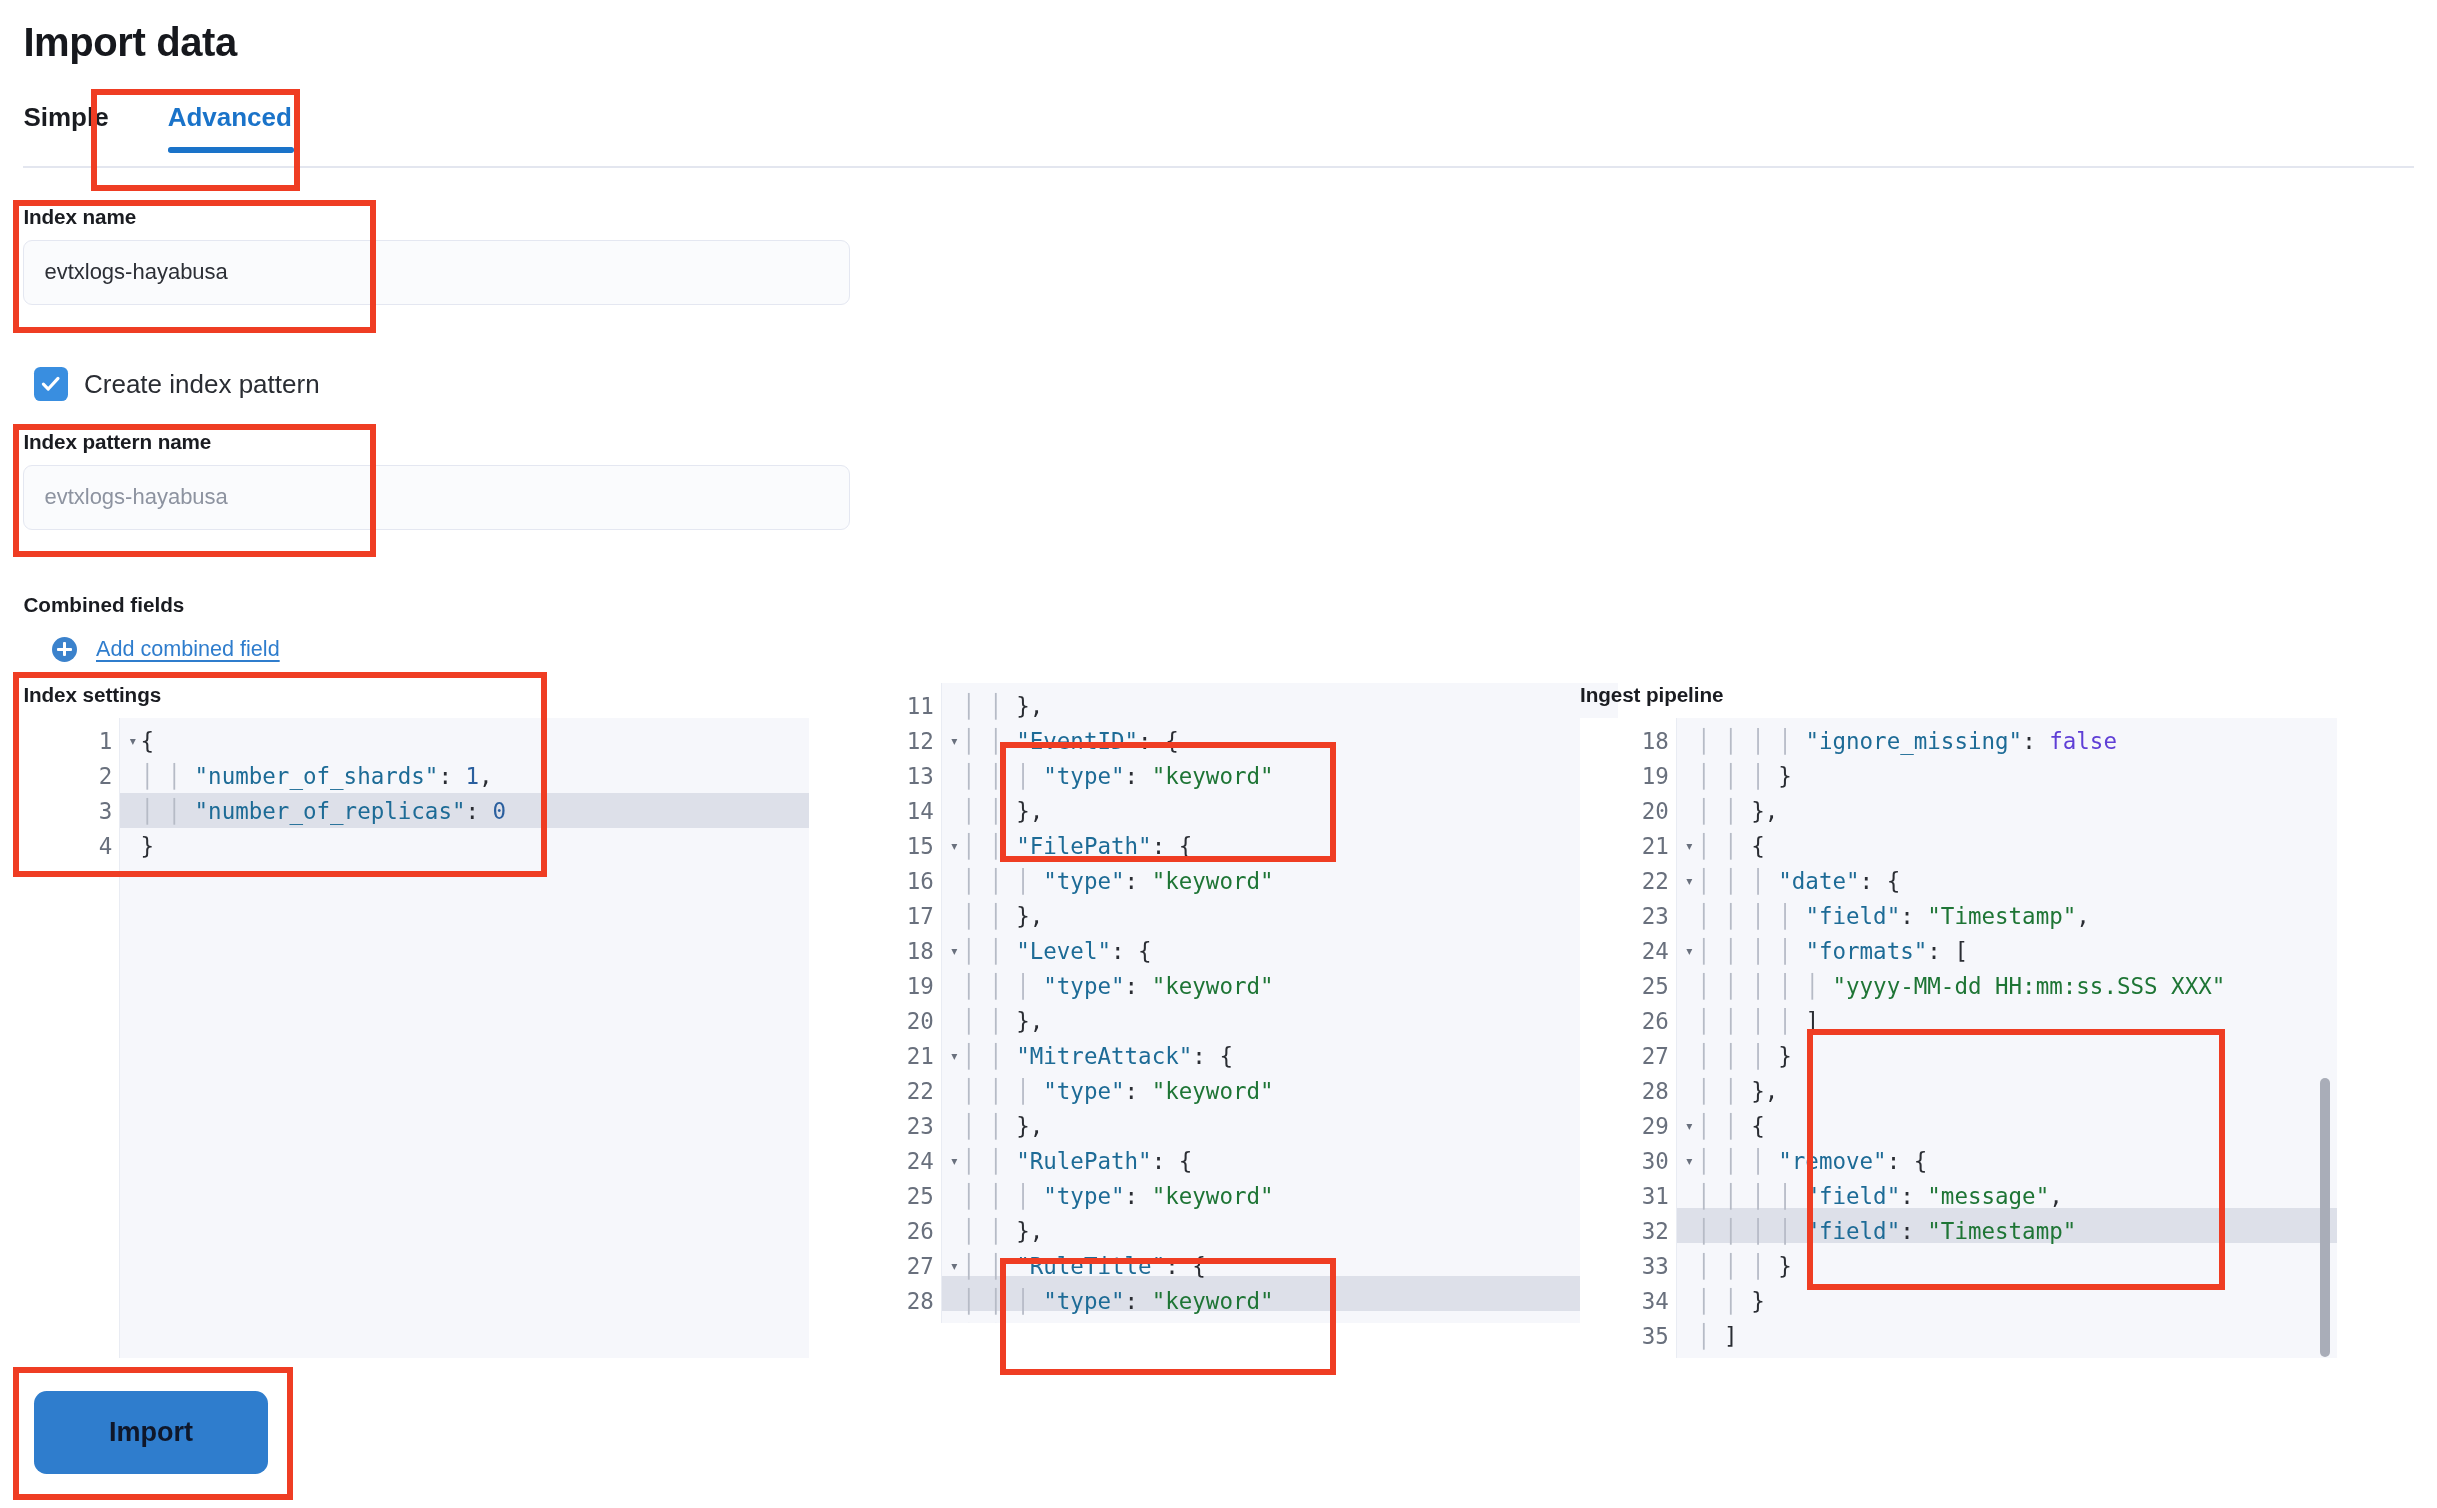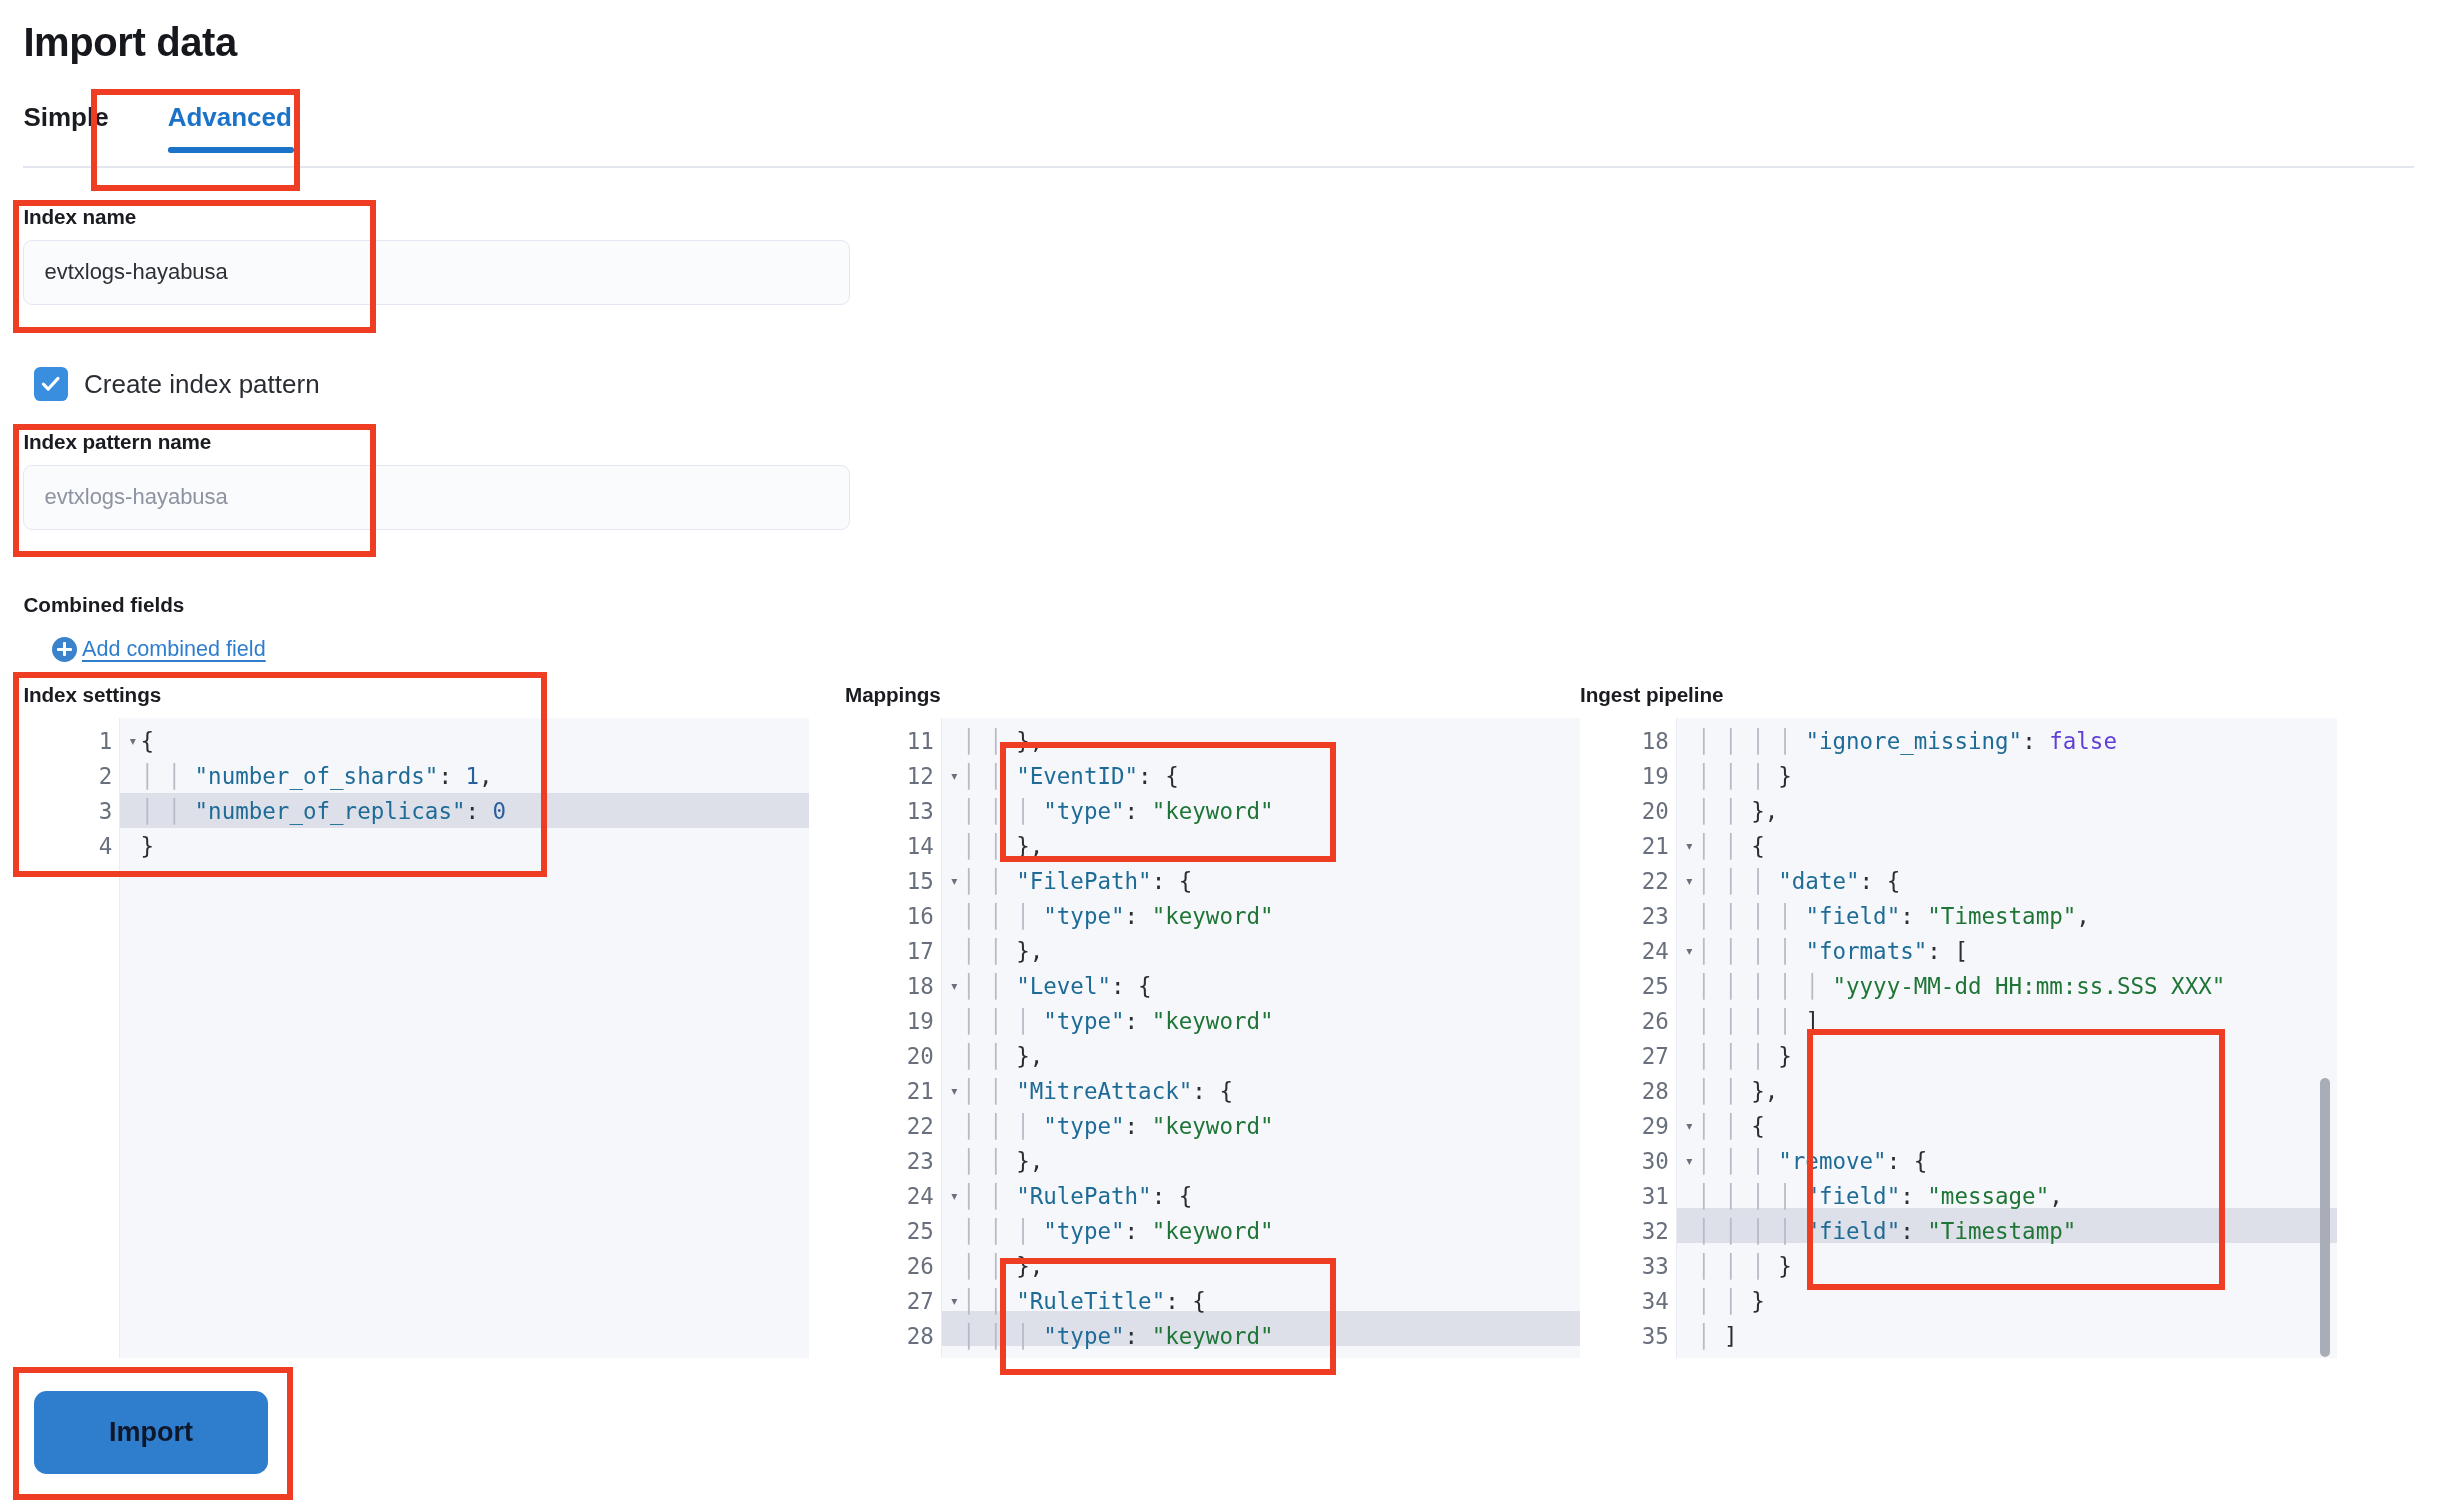--- a/index.html
+++ b/index.html
@@ -74,21 +74,21 @@
   .cb-box svg { display: block; }
   .cb-label { font-size: 26px; color: #2a2d33; }
 
   
   .combined-title {
     position: absolute; left: 23.4px; top: 593px;
     font-size: 20.7px; font-weight: 700; color: #1a1c21;
   }
   .add-combined {
     position: absolute; left: 52px; top: 636px;
-    display: flex; align-items: center; gap: 5px;
+    display: flex; align-items: center; gap: 19px;
   }
   .plus-icon {
     width: 25px; height: 25px; border-radius: 50%;
     background: #3b82cc; position: relative; flex: 0 0 auto;
   }
   .plus-icon::before, .plus-icon::after {
     content: ""; position: absolute; background: #fff; border-radius: 0.9px;
   }
   .plus-icon::before { left: 5.4px; right: 5.4px; top: 11.2px; height: 3.1px; }
   .plus-icon::after { top: 5.4px; bottom: 5.4px; left: 11.2px; width: 3.1px; }
@@ -222,21 +222,20 @@
         <div class="code">
           <div class="cl"><span class="tok-pun">{</span></div>
           <div class="cl"><span class="tok-ind">│</span>&nbsp;<span class="tok-ind">│</span>&nbsp;<span class="tok-key">"number_of_shards"</span><span class="tok-pun">:</span><span class="tok-pun"> </span><span class="tok-num">1</span><span class="tok-pun">,</span></div>
           <div class="cl"><span class="tok-ind">│</span>&nbsp;<span class="tok-ind">│</span>&nbsp;<span class="tok-key">"number_of_replicas"</span><span class="tok-pun">:</span><span class="tok-pun"> </span><span class="tok-num">0</span></div>
           <div class="cl"><span class="tok-pun">}</span></div>
         </div>
       </div>
   </div>
 
   <div class="editor-col" style="left:845px; width:773px;">
-    <div class="editor-heading">Mappings</div>
     <div class="editor" id="ed-mappings" style="height:640px;">
         <div class="hl-row" style="top:593px;"></div>
         <div class="gutter">
           <div class="ln">11</div>
           <div class="ln">12<span class="fold">▾</span></div>
           <div class="ln">13</div>
           <div class="ln">14</div>
           <div class="ln">15<span class="fold">▾</span></div>
           <div class="ln">16</div>
           <div class="ln">17</div>

